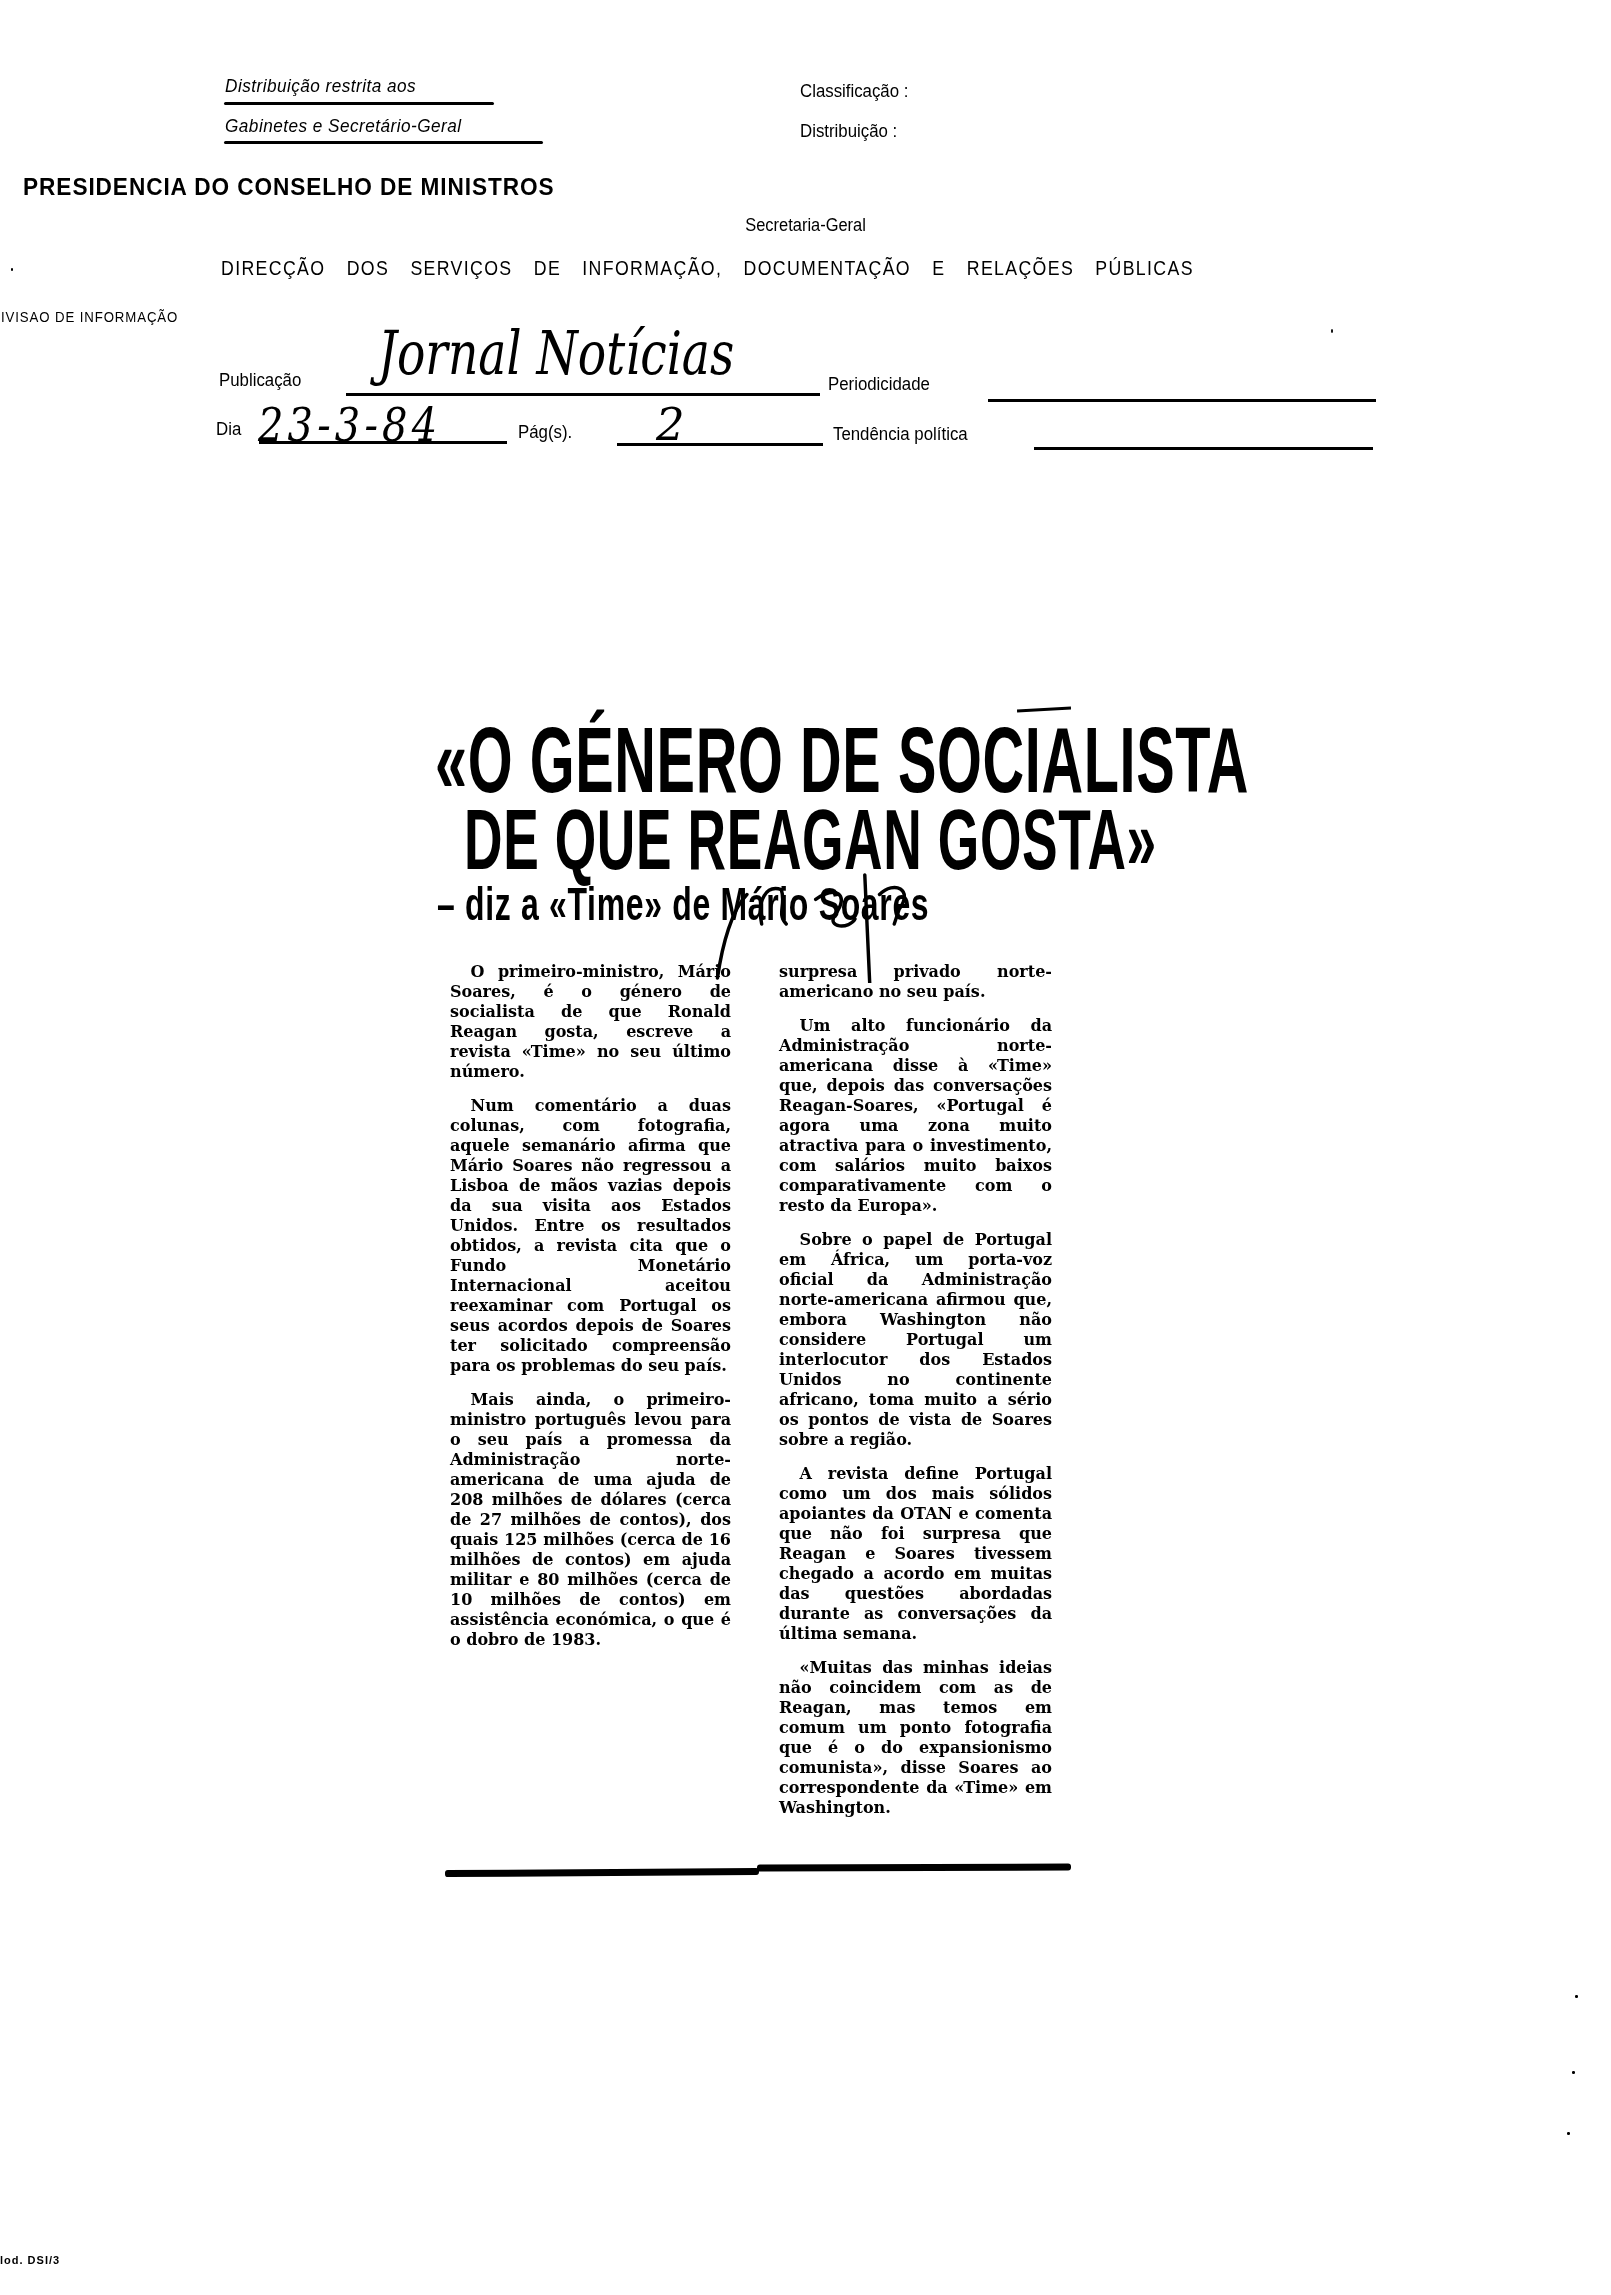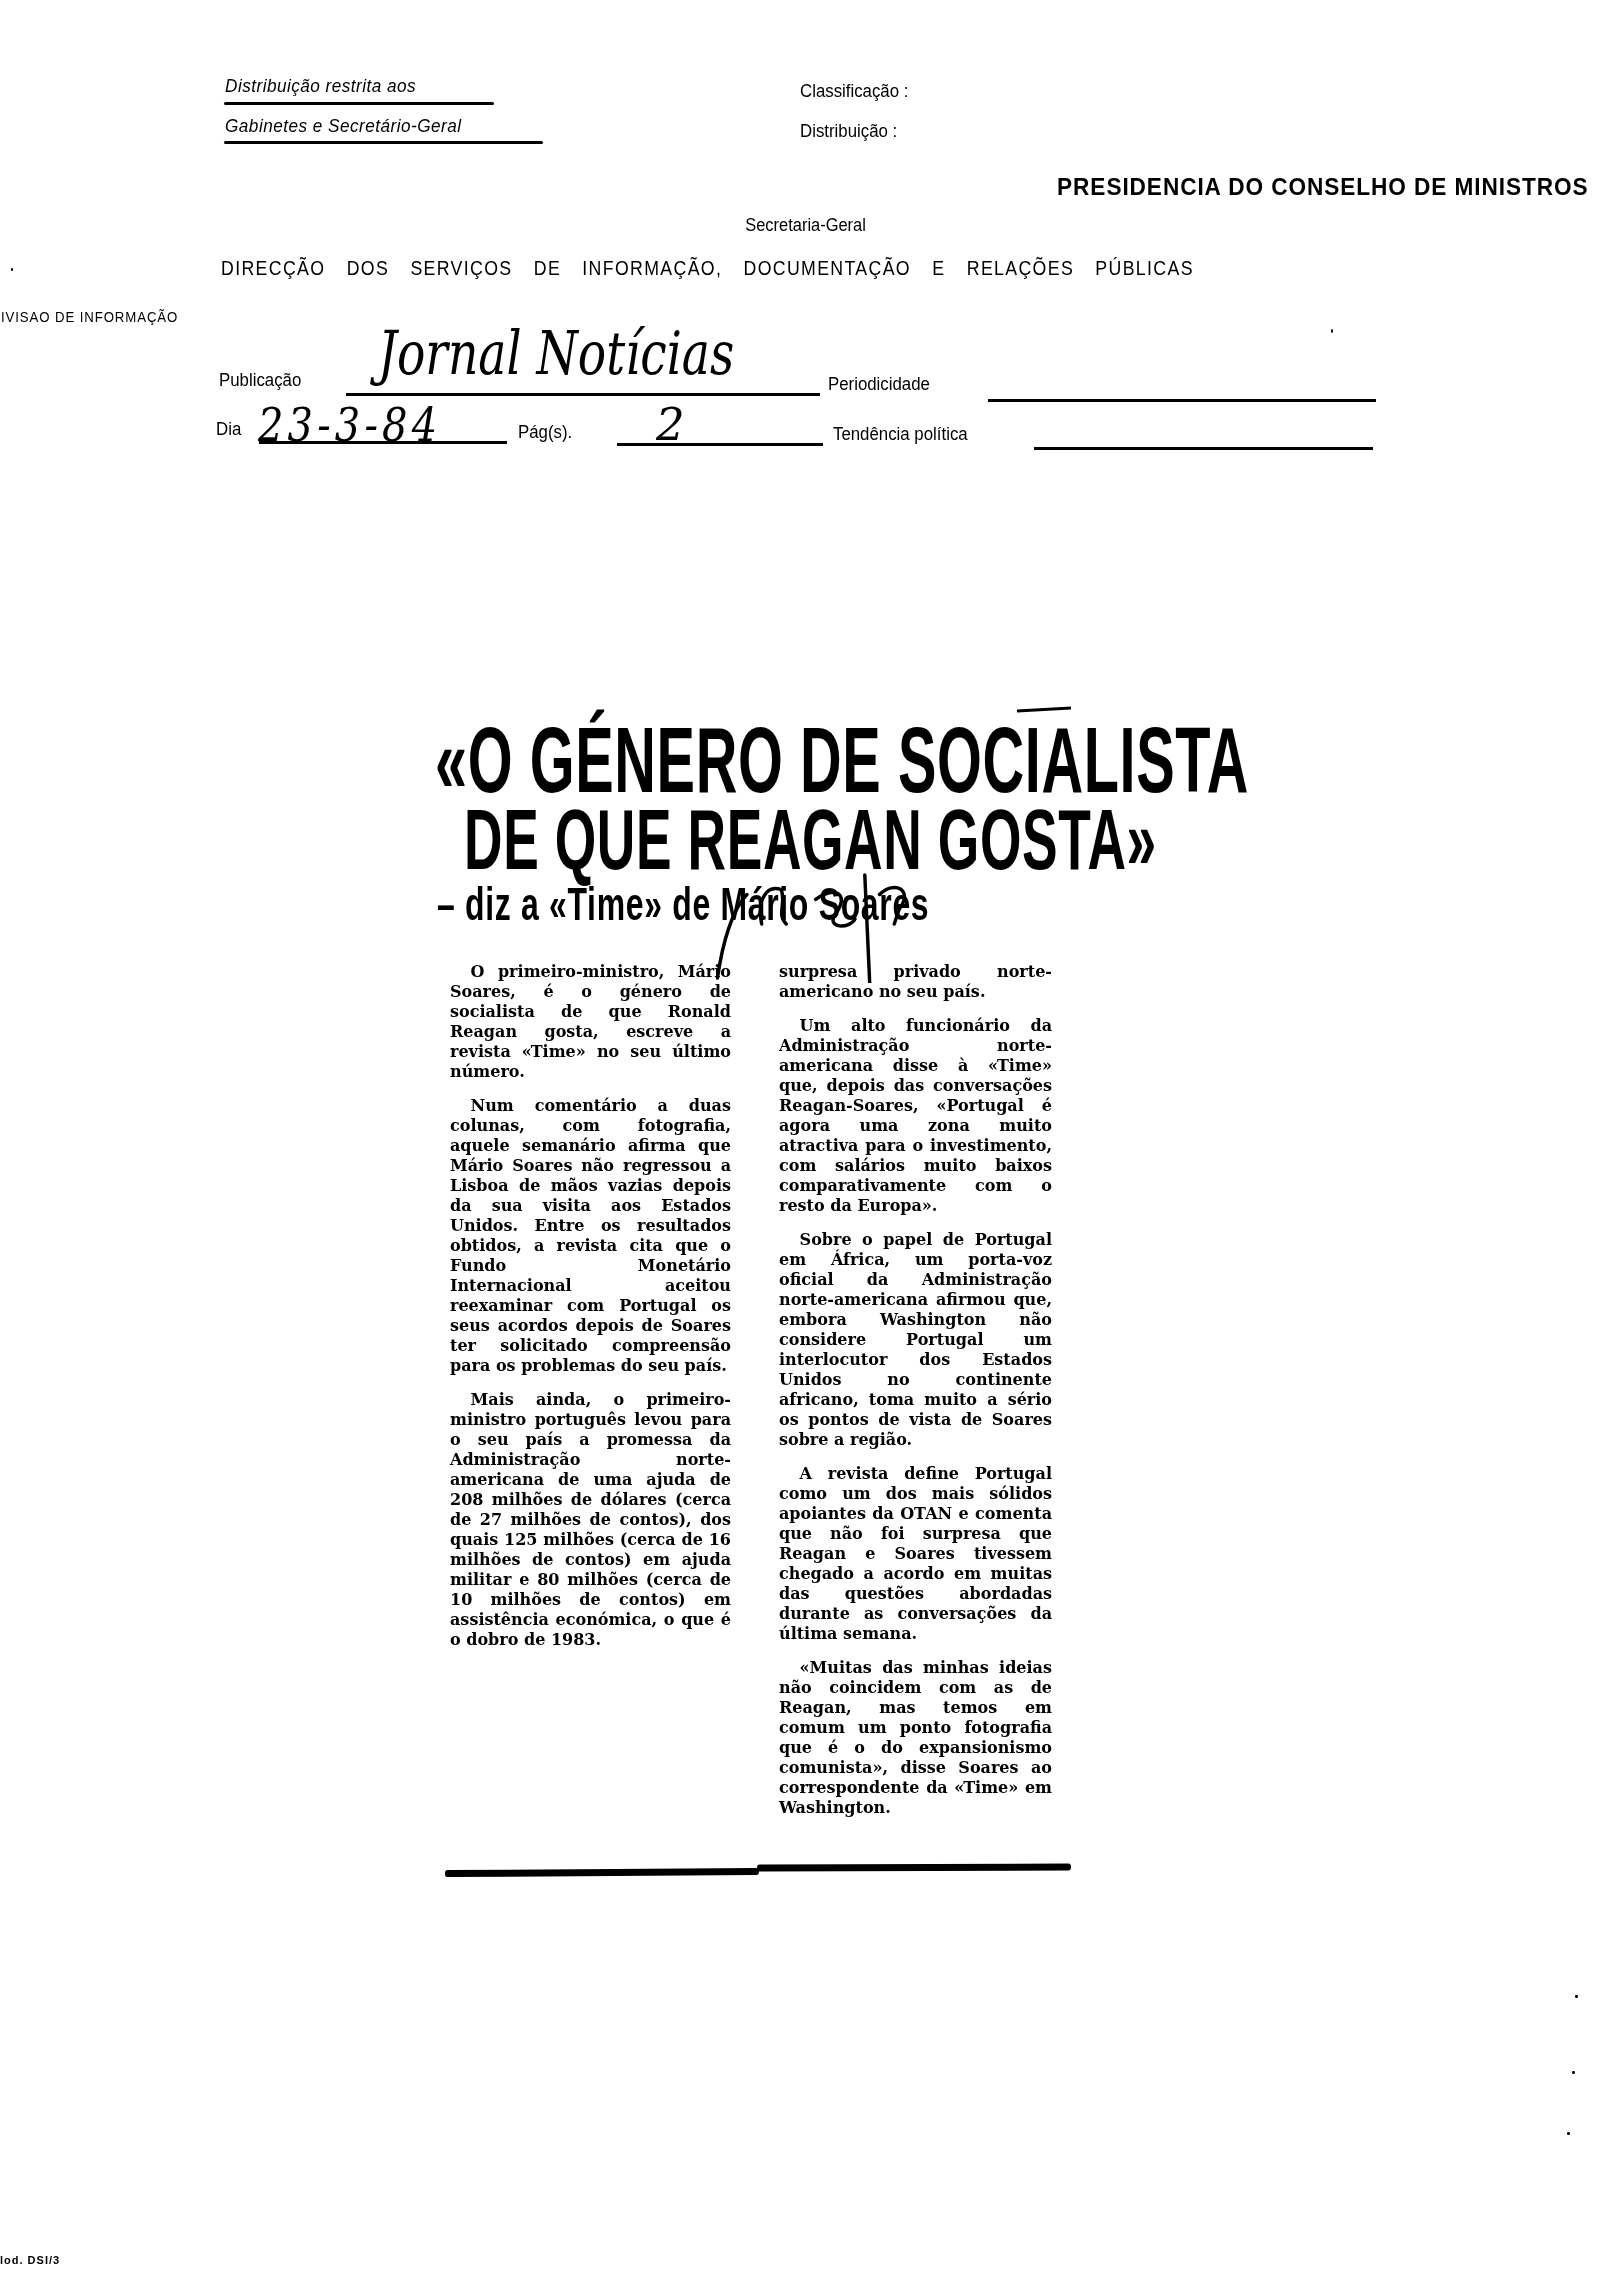--- a/index.html
+++ b/index.html
@@ -26,21 +26,21 @@
 <body>
 
 <div class="abs italic-label" style="left:225px; top:75px;">Distribuição restrita aos</div>
 <div class="underline-bar" style="left:224px; top:102px; width:270px;"></div>
 <div class="abs italic-label" style="left:225px; top:115px;">Gabinetes e Secretário-Geral</div>
 <div class="underline-bar" style="left:224px; top:141px; width:319px;"></div>
 
 <div class="abs form-label" style="left:800px; top:80px;">Classificação :</div>
 <div class="abs form-label" style="left:800px; top:120px;">Distribuição :</div>
 
-<div class="abs" style="left:0; width:1612px; top:173px; text-align:right;">
+<div class="abs" style="left:0; width:1612px; top:173px; text-align:left;">
   <div class="title-main" style="display:inline-block;">PRESIDENCIA DO CONSELHO DE MINISTROS</div>
 </div>
 <div class="abs" style="left:0; width:1612px; top:214px; text-align:center;">
   <div class="subtitle" style="display:inline-block; transform:scaleX(0.88);">Secretaria-Geral</div>
 </div>
 <div class="abs dept" style="left:221px; top:257px;">DIRECÇÃO DOS SERVIÇOS DE INFORMAÇÃO, DOCUMENTAÇÃO E RELAÇÕES PÚBLICAS</div>
 <div class="abs" style="left:0; width:1612px; top:309px; text-align:left;">
   <div class="division" style="display:inline-block; margin-left:-19.7px;">DIVISAO DE INFORMAÇÃO</div>
 </div>
 

